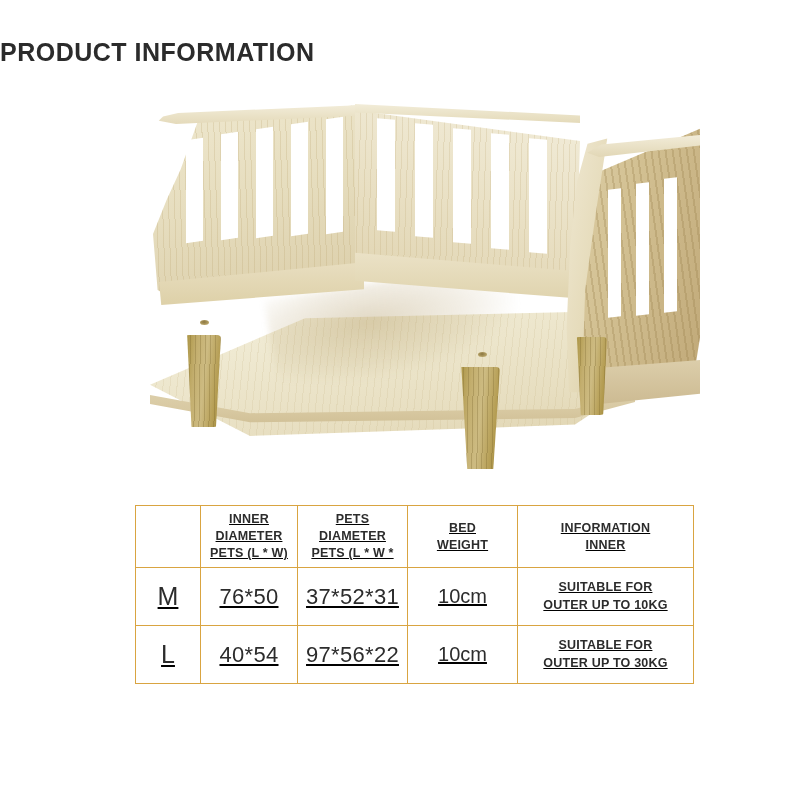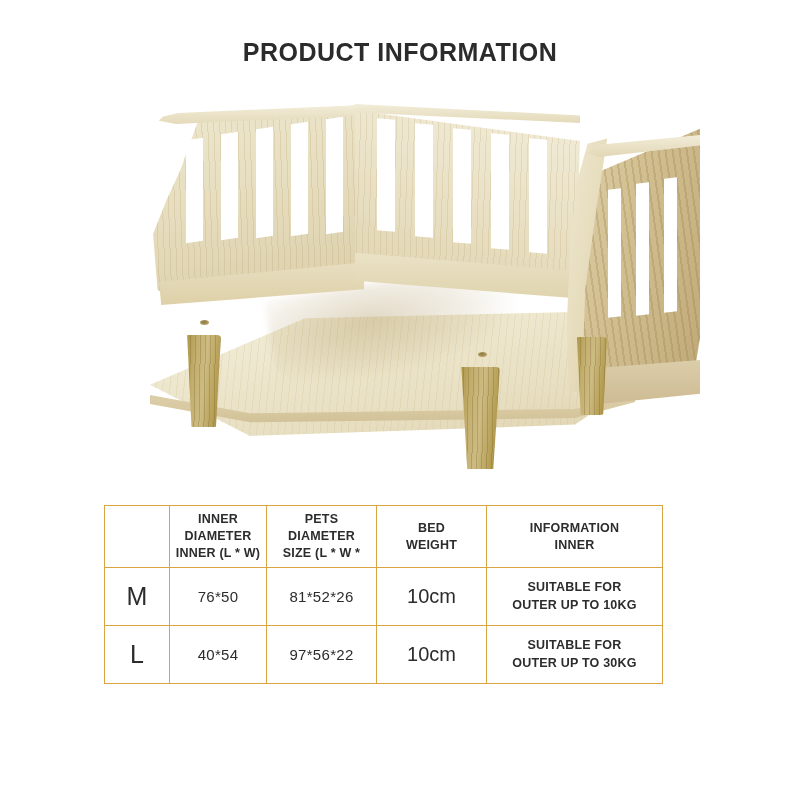--- a/index.html
+++ b/index.html
@@ -14,21 +14,21 @@
   .page {
     position: relative;
     width: 800px; height: 800px;
     background: #ffffff;
   }
 
   
   .title {
     position: absolute;
     top: 38px; left: 0; width: 800px;
-    text-align: center;
+    text-align: left;
     font-size: 25px;
     font-weight: bold;
     letter-spacing: 0.5px;
     color: #2b2b2b;
     font-family: "Liberation Sans", sans-serif;
   }
 
   
   .photo {
     position: absolute;
@@ -201,24 +201,25 @@
   .screw {
     width: 9px; height: 5px; border-radius: 50%;
     background: radial-gradient(ellipse at 45% 40%, #8b7640 0%, #b9a569 70%, rgba(200,180,130,0) 100%);
   }
   .screw-a { left: 80px;  top: 215px; }
   .screw-b { left: 358px; top: 247px; }
 
   
   .spec-table {
     position: absolute;
-    left: 104px; top: 505px;
+    left: 135px; top: 505px;
     width: 558px;
     border-collapse: collapse;
     table-layout: fixed;
+    text-decoration: underline;
   }
   .spec-table td, .spec-table th {
     border: 1.5px solid #d9a441;
     text-align: center;
     vertical-align: middle;
     color: #2c2c2c;
     background: #ffffff;
     padding: 2px 3px;
   }
   .spec-table th {
@@ -231,21 +232,21 @@
   .spec-table td {
     height: 58px;
   }
   .c-size  { width: 65px; }
   .c-inner { width: 97px; }
   .c-outer { width: 110px; }
   .c-bed   { width: 110px; }
   .c-rec   { width: 176px; }
 
   .cell-size   { font-size: 25px; font-weight: 400; color: #333; }
-  .cell-dim    { font-size: 15px; font-weight: 400; color: #2e2e2e; letter-spacing: .3px; }
+  .cell-dim    { font-size: 22px; font-weight: 400; color: #2e2e2e; letter-spacing: .3px; }
   .cell-height { font-size: 20px; font-weight: 400; color: #2e2e2e; }
   .cell-rec    { font-size: 12.5px; font-weight: bold; line-height: 1.4; letter-spacing: .2px; }
 </style>
 </head>
 <body>
 
 <div class="page">
 
   <div class="title">PRODUCT INFORMATION</div>
 
@@ -309,42 +310,42 @@
         <col class="c-outer">
         <col class="c-bed">
         <col class="c-rec">
     </colgroup>
     <thead>
       <tr>
         <th></th>
         <th>
           <span>INNER</span><br>
           <span>DIAMETER</span><br>
-          <span>INNER (L * W)</span>
+          <span>PETS (L * W)</span>
         </th>
         <th>
           <span>PETS</span><br>
           <span>DIAMETER</span><br>
-          <span>SIZE (L * W *</span>
+          <span>PETS (L * W *</span>
         </th>
         <th>
           <span>BED</span><br>
           <span>WEIGHT</span>
         </th>
         <th>
           <span>INFORMATION</span><br>
           <span>INNER</span>
         </th>
       </tr>
     </thead>
     <tbody>
       <tr>
         <td class="cell-size">M</td>
         <td class="cell-dim">76*50</td>
-        <td class="cell-dim">81*52*26</td>
+        <td class="cell-dim">37*52*31</td>
         <td class="cell-height">10cm</td>
         <td class="cell-rec">
           <span>SUITABLE FOR</span><br>
           <span>OUTER UP TO 10KG</span>
         </td>
       </tr>
       <tr>
         <td class="cell-size">L</td>
         <td class="cell-dim">40*54</td>
         <td class="cell-dim">97*56*22</td>

